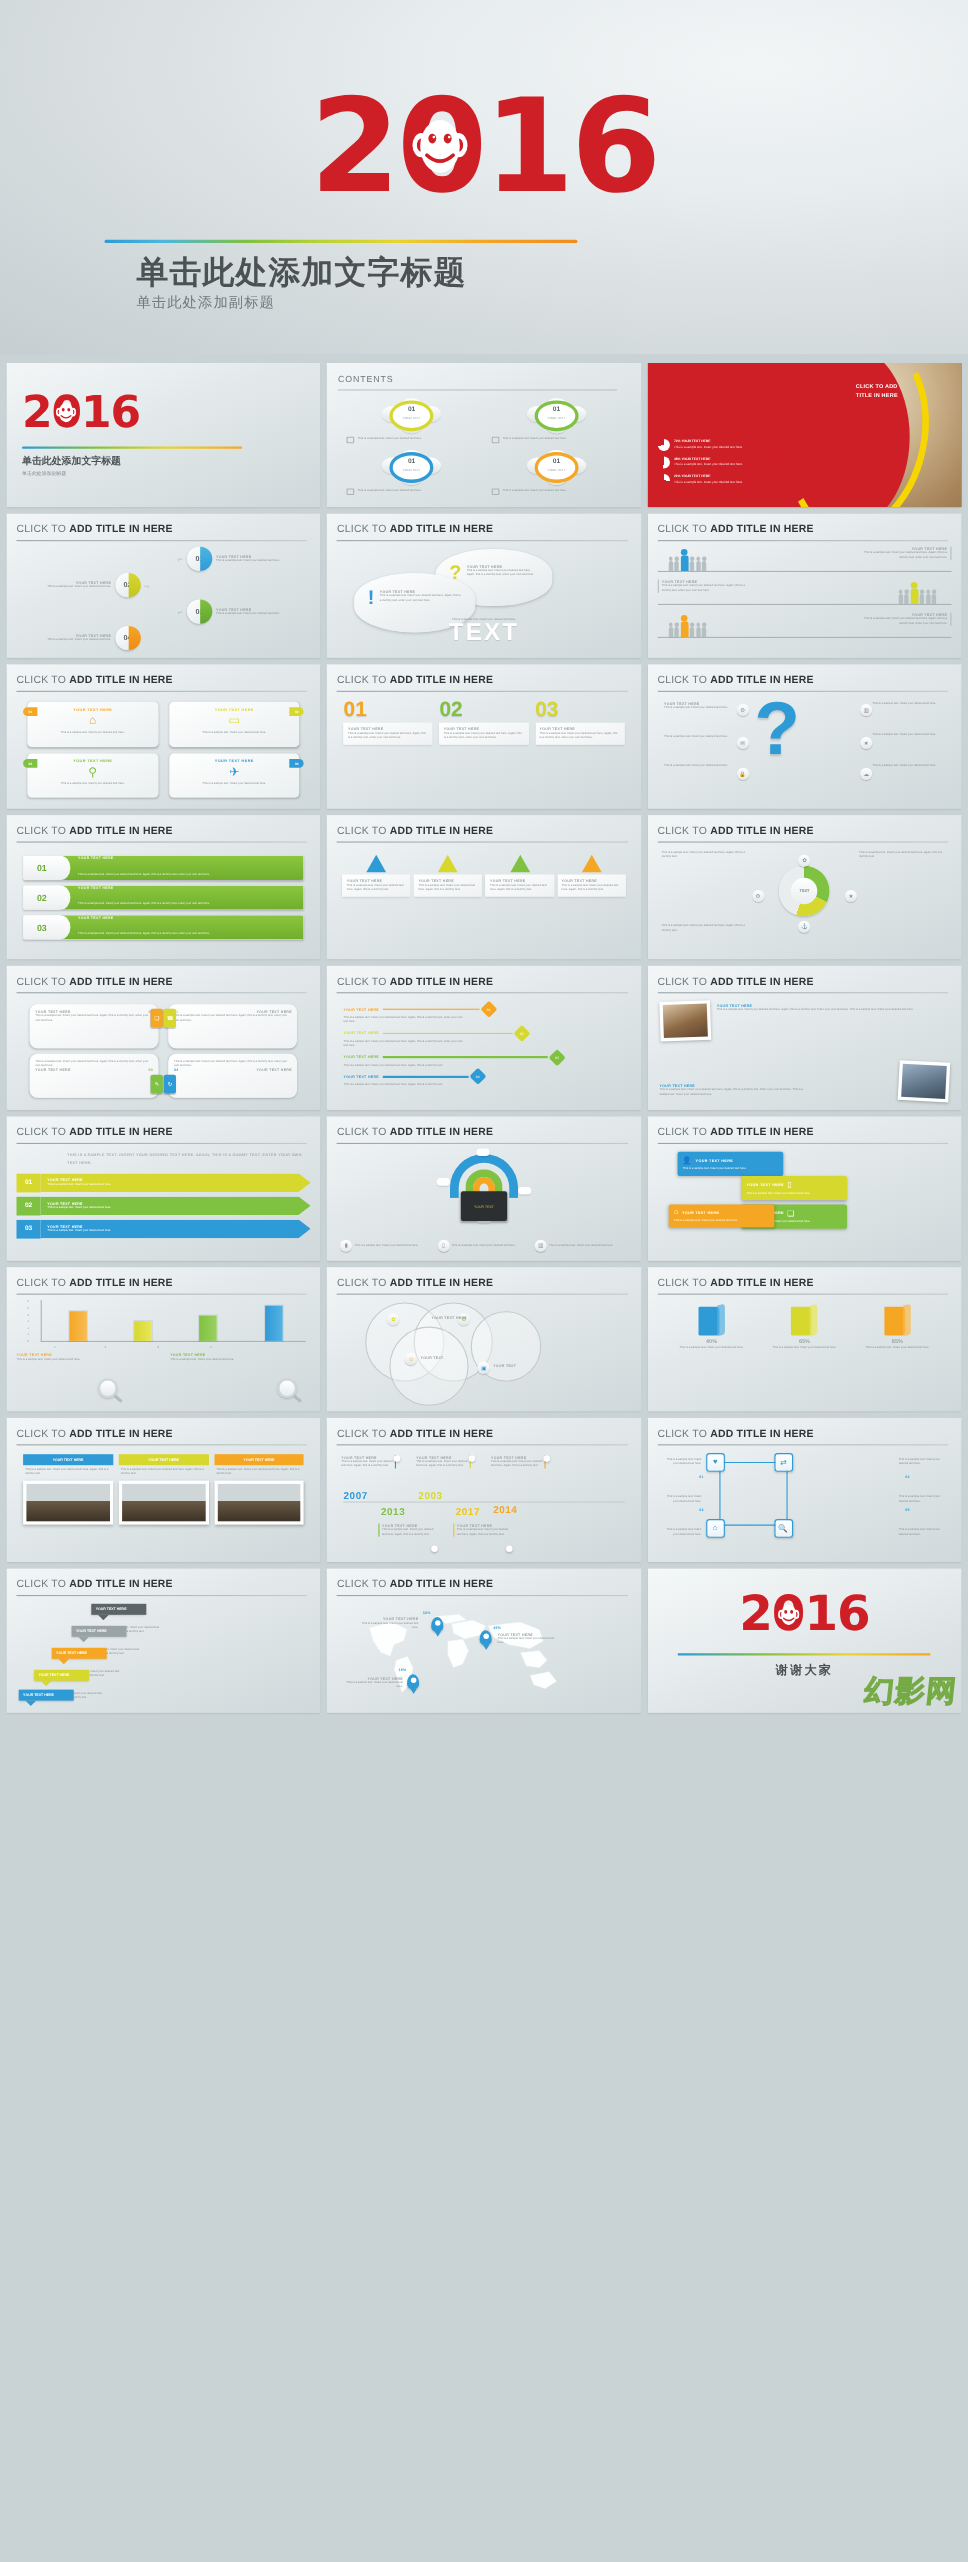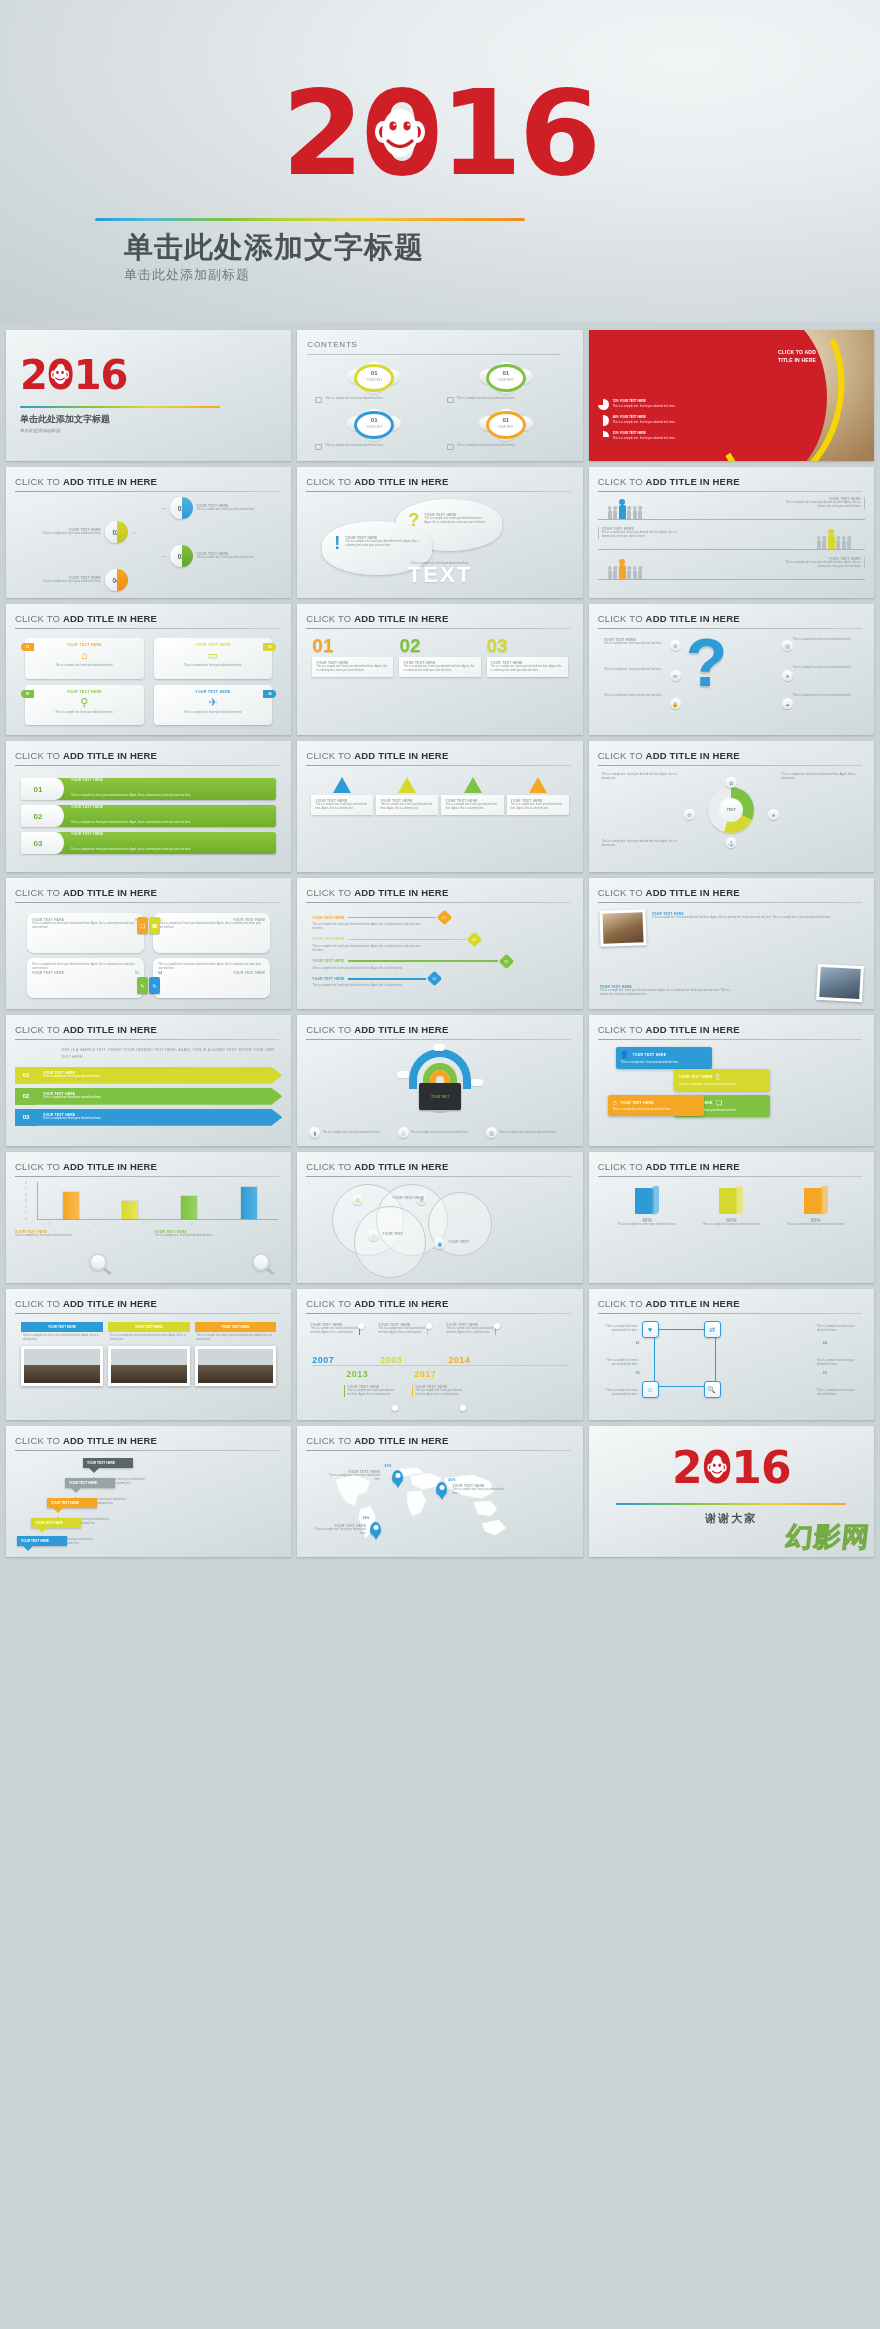--- a/index.html
+++ b/index.html
@@ -1078,21 +1078,21 @@
       <div class="tl-year" style="position:absolute;left:6px;top:36px;color:#2e9ad6">2007</div>
       <div style="position:absolute;left:72px;top:4px;width:50px;border-right:1px solid #d7d82e;padding-right:2px;">
         <div class="lbl" style="color:#9aa3a6">YOUR TEXT HERE</div>
         <div class="tt">This is a sample text. Insert your desired text here. Again, this is a dummy text.</div>
       </div>
       <div class="tl-year" style="position:absolute;left:74px;top:36px;color:#d7d82e">2003</div>
       <div style="position:absolute;left:140px;top:4px;width:50px;border-right:1px solid #f5a623;padding-right:2px;">
         <div class="lbl" style="color:#9aa3a6">YOUR TEXT HERE</div>
         <div class="tt">This is a sample text. Insert your desired text here. Again, this is a dummy text.</div>
       </div>
-      <div class="tl-year" style="position:absolute;left:142px;top:36px;color:#f5a623">2014</div>
+      <div class="tl-year" style="position:absolute;left:142px;top:48px;color:#f5a623">2014</div>
 
       <div class="tl-year" style="position:absolute;left:40px;top:50px;color:#7fc241">2013</div>
       <div style="position:absolute;left:38px;top:66px;width:50px;border-left:1px solid #7fc241;padding-left:2px;">
         <div class="lbl" style="color:#9aa3a6">YOUR TEXT HERE</div>
         <div class="tt">This is a sample text. Insert your desired text here. Again, this is a dummy text.</div>
       </div>
       <div class="tl-year" style="position:absolute;left:108px;top:50px;color:#f0c419">2017</div>
       <div style="position:absolute;left:106px;top:66px;width:50px;border-left:1px solid #f0c419;padding-left:2px;">
         <div class="lbl" style="color:#9aa3a6">YOUR TEXT HERE</div>
         <div class="tt">This is a sample text. Insert your desired text here. Again, this is a dummy text.</div>

